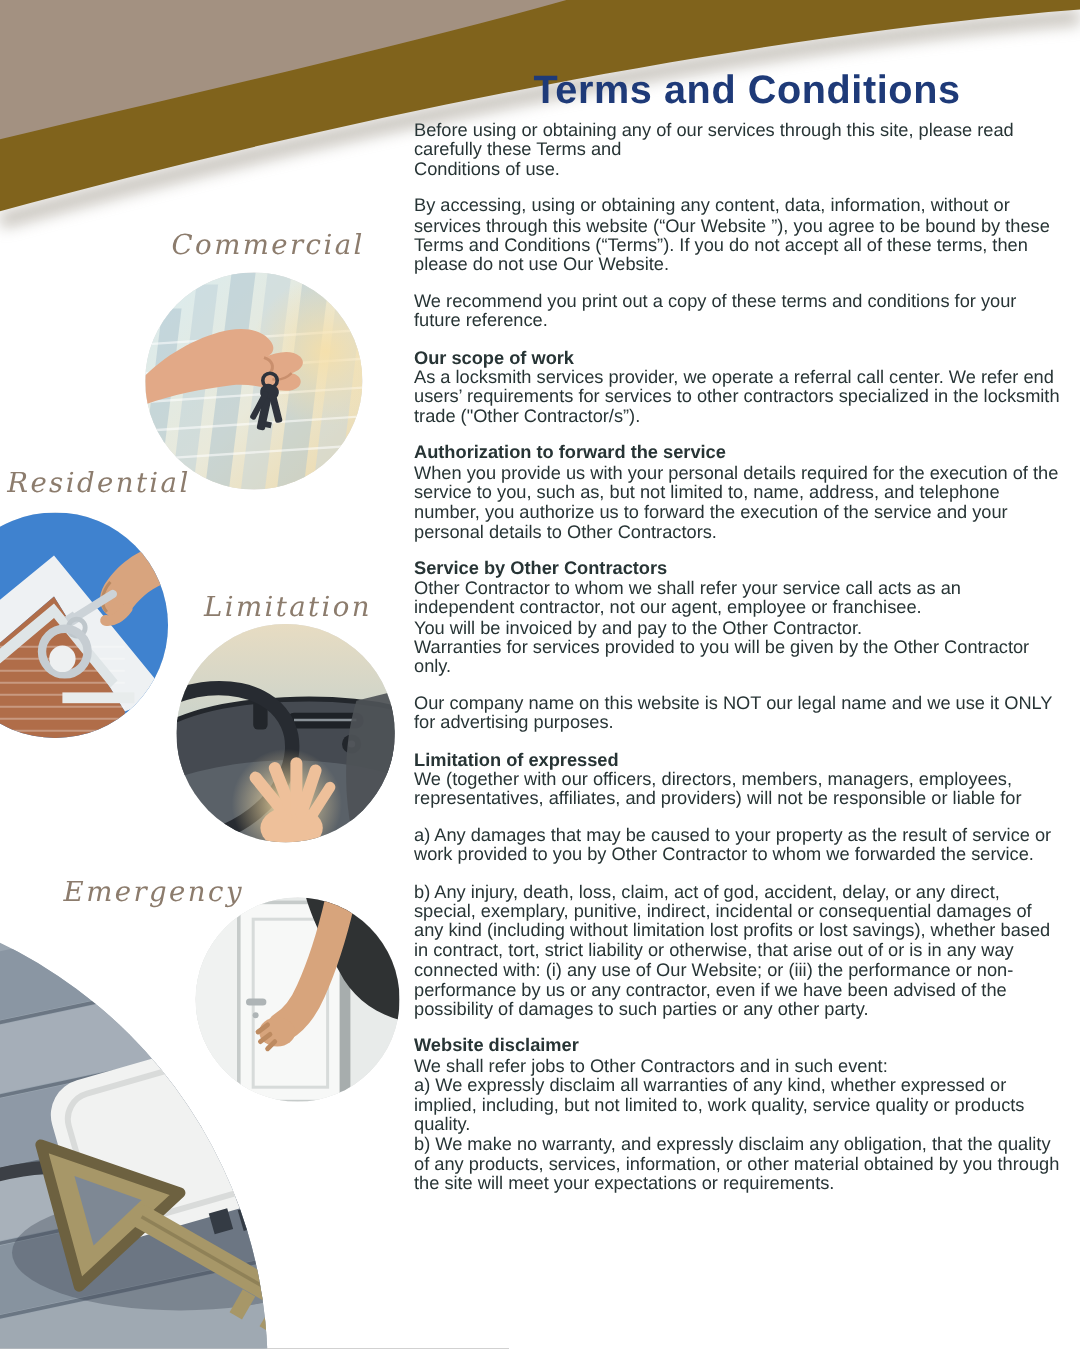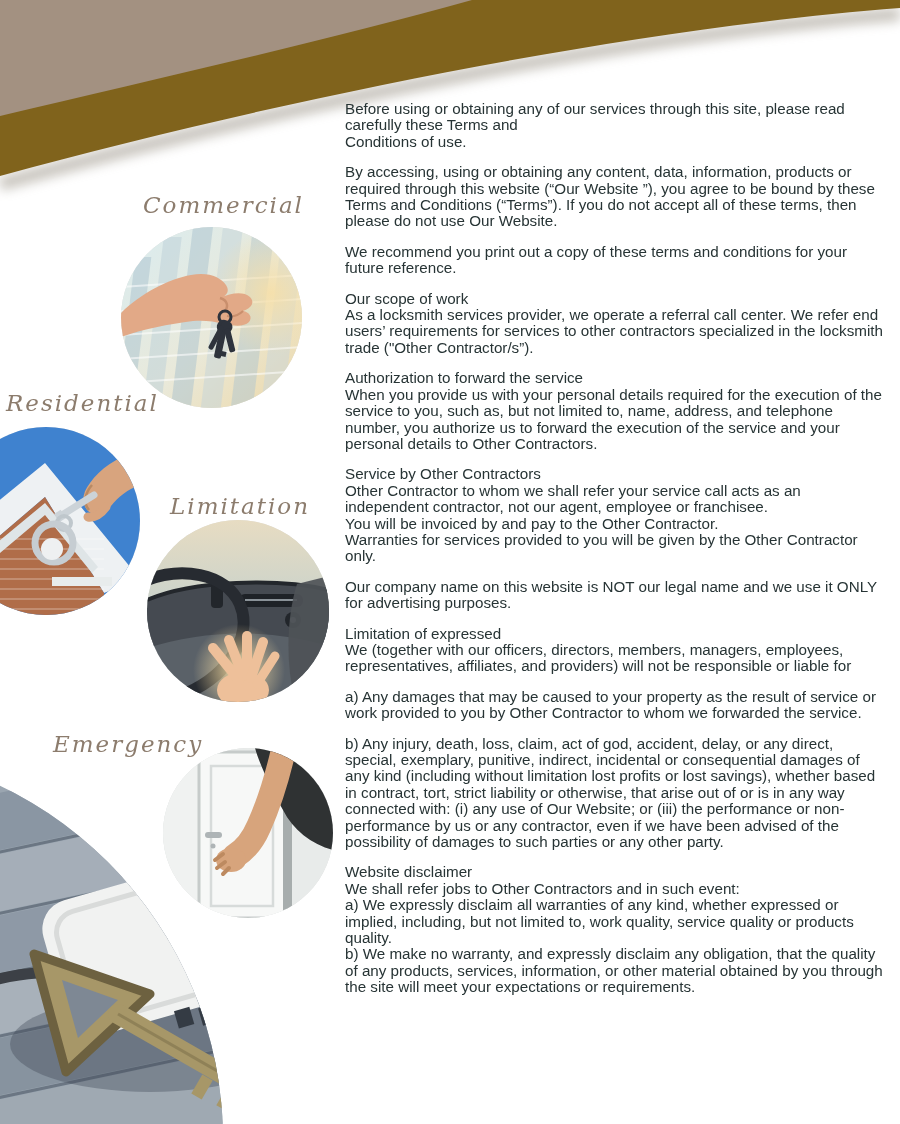--- a/index.html
+++ b/index.html
@@ -22,21 +22,21 @@
   .page-title{
     position:absolute;left:345px;top:56px;width:555px;z-index:3;
     text-align:center;font-size:33px;font-weight:700;letter-spacing:.5px;
     color:var(--title-blue);
   }
   .text-col{
     position:absolute;left:345px;top:101px;width:542px;z-index:3;
     font-size:15.2px;line-height:16.4px;
   }
   .sec{margin-bottom:14px;}
-  .sec-h{font-weight:400;}
+  .sec-h{font-weight:700;}
   .sec-b{white-space:pre-line;}
   .svc-label{
     position:absolute;z-index:4;
     font-family:"DejaVu Serif",serif;font-style:italic;font-weight:400;
     font-size:23px;letter-spacing:2px;color:var(--label-taupe);white-space:nowrap;
   }
   .photo-circle{
     position:absolute;border-radius:50%;overflow:hidden;z-index:2;background:#ddd;
   }
   .photo-circle svg{display:block;width:100%;height:100%;}
@@ -59,20 +59,21 @@
     <defs>
       <filter id="hblur" x="-20%" y="-20%" width="140%" height="140%">
         <feGaussianBlur stdDeviation="6"></feGaussianBlur>
       </filter>
     </defs>
     <path d="M900,14 C640,34 300,100 0,184" stroke="#8d8577" stroke-width="13" fill="none" opacity="0.5" filter="url(#hblur)"></path>
     <path class="gold" d="M0,0 L900,0 L900,8 C640,28 300,94 0,176 Z"></path>
     <path class="taupe" d="M0,0 L472,0 C330,40 150,80 0,116 Z"></path>
   </svg>
 
+  <h1 class="page-title">Terms and Conditions</h1>
 
   <div class="svc-label" style="left:143px;top:192px;">Commercial</div>
   <div class="svc-label" style="left:6px;top:390px;">Residential</div>
   <div class="svc-label" style="left:170px;top:493px;">Limitation</div>
   <div class="svc-label" style="left:53px;top:731px;">Emergency</div>
 
   <div class="photo-circle" id="circle-commercial">
     <svg viewBox="0 0 181 181">
       <defs>
         <linearGradient id="cbg" x1="0" y1="0" x2="1" y2="1">
@@ -266,21 +267,21 @@
       </g>
     </svg>
   </div>
 
   <div class="text-col">
     <div class="sec">
         <div class="sec-b">Before using or obtaining any of our services through this site, please read carefully these Terms and
 Conditions of use.</div>
       </div>
     <div class="sec">
-        <div class="sec-b">By accessing, using or obtaining any content, data, information, products or required through this website (“Our Website ”), you agree to be bound by these Terms and Conditions (“Terms”). If you do not accept all of these terms, then please do not use Our Website.</div>
+        <div class="sec-b">By accessing, using or obtaining any content, data, information, without or services through this website (“Our Website ”), you agree to be bound by these Terms and Conditions (“Terms”). If you do not accept all of these terms, then please do not use Our Website.</div>
       </div>
     <div class="sec">
         <div class="sec-b">We recommend you print out a copy of these terms and conditions for your future reference.</div>
       </div>
     <div class="sec">
       <div class="sec-h">Our scope of work</div>
       <div class="sec-b">As a locksmith services provider, we operate a referral call center. We refer end users’ requirements for services to other contractors specialized in the locksmith trade ("Other Contractor/s”).</div>
     </div>
     <div class="sec">
       <div class="sec-h">Authorization to forward the service</div>

